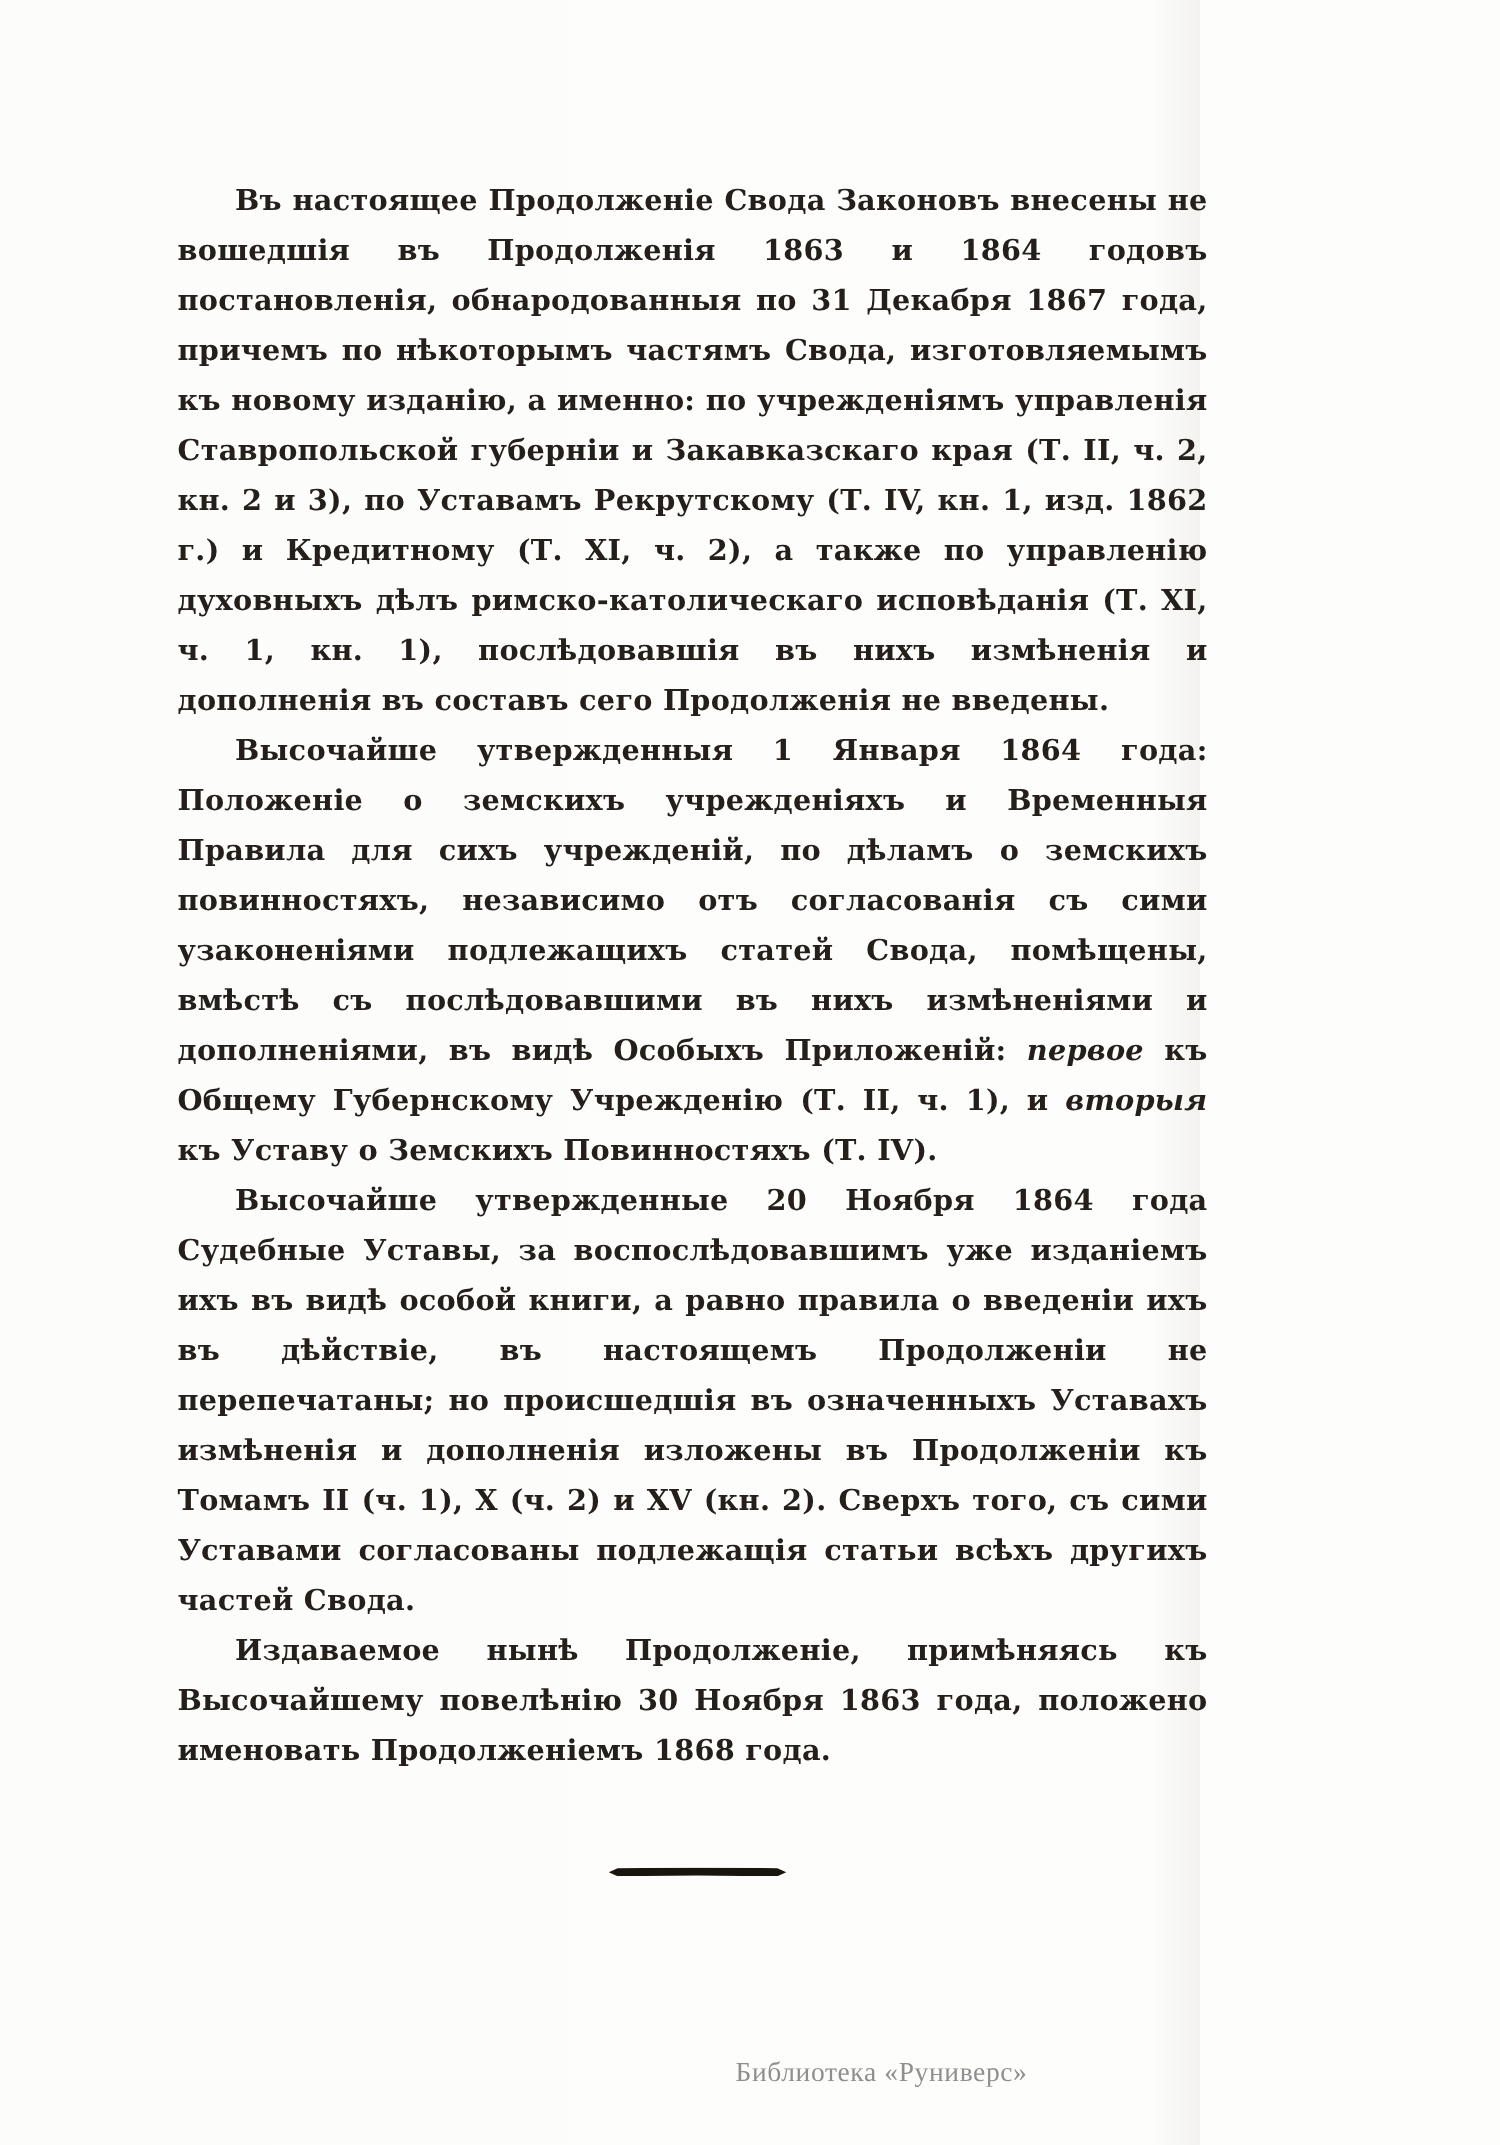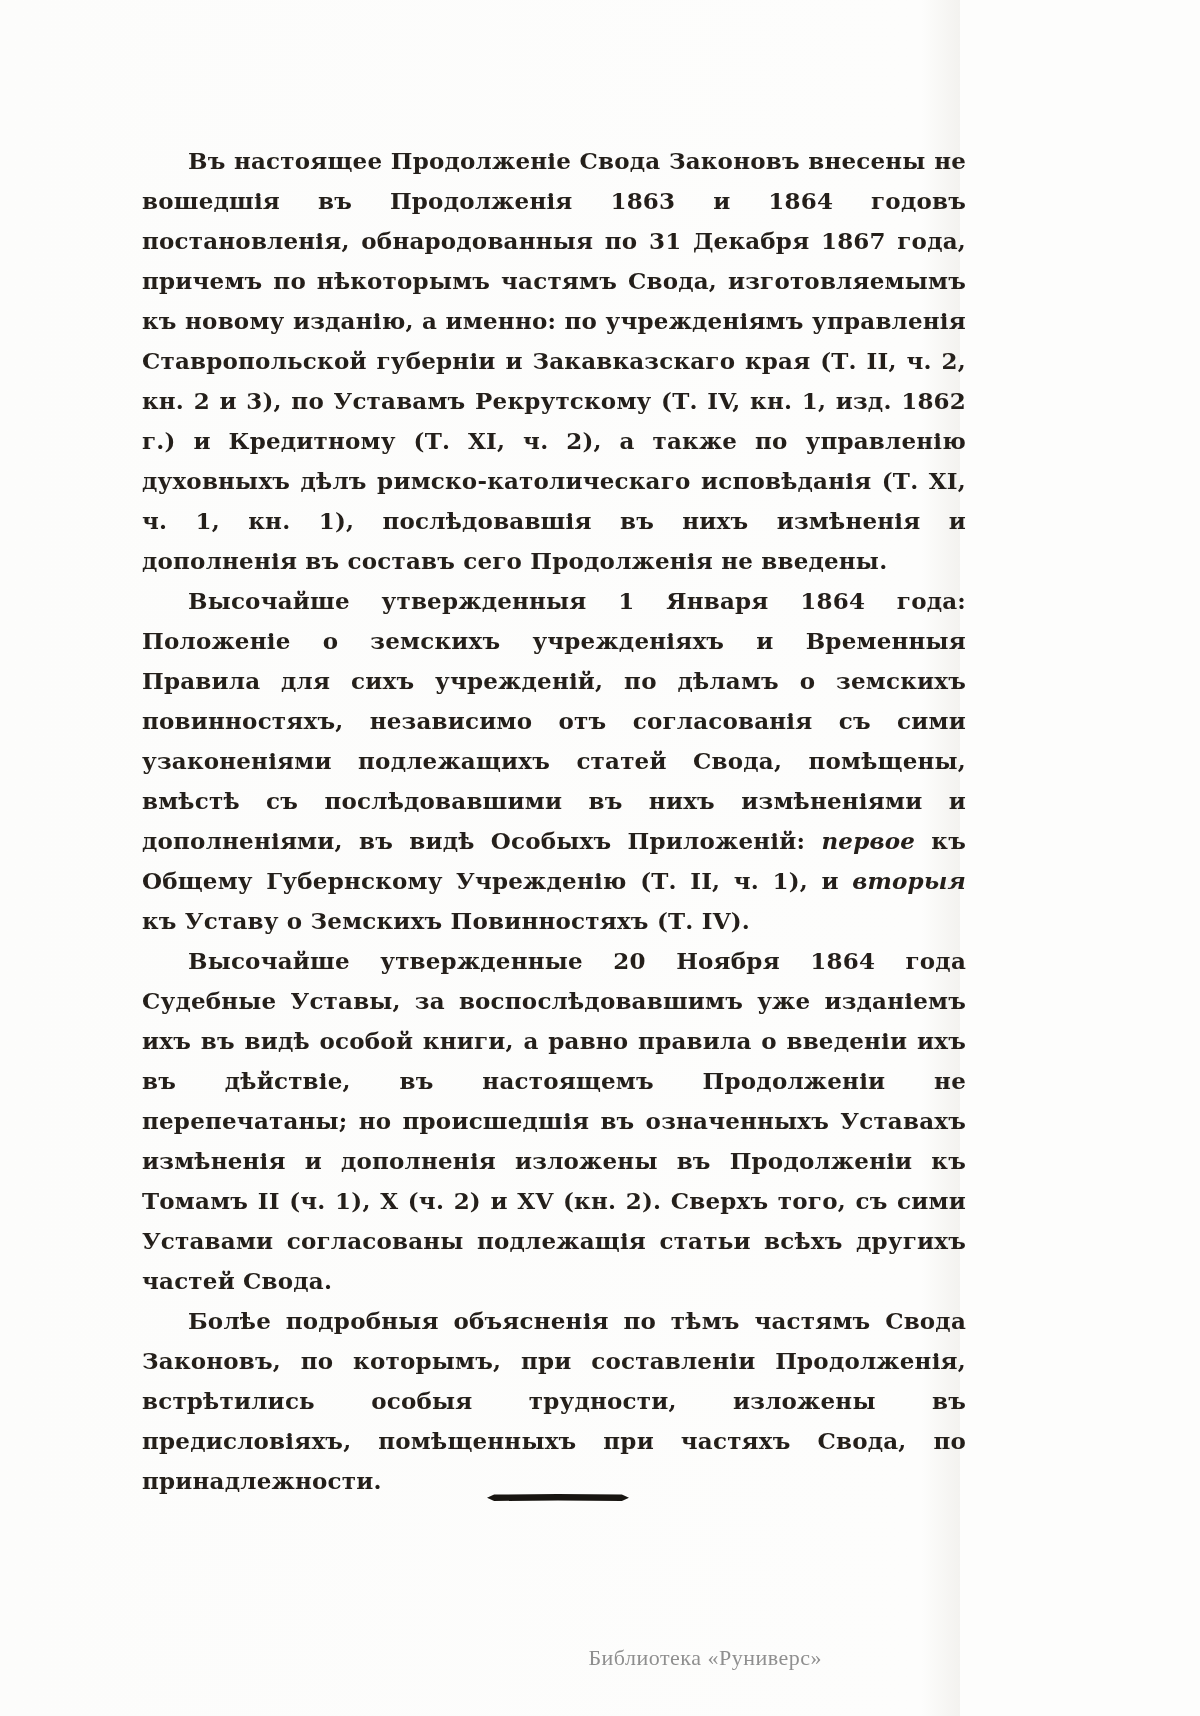--- a/index.html
+++ b/index.html
@@ -65,22 +65,22 @@
 <div class="page">
 
   <div class="text-block">
 
     <p><span>Въ настоящее Продолженіе Свода Законовъ внесены не вошедшія въ Продолженія 1863 и 1864 годовъ постановленія, обнародованныя по 31 Декабря 1867 года, причемъ по нѣкоторымъ частямъ Свода, изготовляемымъ къ новому изданію, а именно: по учрежденіямъ управленія Ставропольской губерніи и Закавказскаго края (Т. II, ч. 2, кн. 2 и 3), по Уставамъ Рекрутскому (Т. IV, кн. 1, изд. 1862 г.) и Кредитному (Т. XI, ч. 2), а также по управленію духовныхъ дѣлъ римско-католическаго исповѣданія (Т. XI, ч. 1, кн. 1), послѣдовавшія въ нихъ измѣненія и дополненія въ составъ сего Продолженія не введены.</span></p>
 
     <p><span>Высочайше утвержденныя 1 Января 1864 года: Положеніе о земскихъ учрежденіяхъ и Временныя Правила для сихъ учрежденій, по дѣламъ о земскихъ повинностяхъ, независимо отъ согласованія съ сими узаконеніями подлежащихъ статей Свода, помѣщены, вмѣстѣ съ послѣдовавшими въ нихъ измѣненіями и дополненіями, въ видѣ Особыхъ Приложеній: </span><em>первое</em><span> къ Общему Губернскому Учрежденію (Т. II, ч. 1), и </span><em>вторыя</em><span> къ Уставу о Земскихъ Повинностяхъ (Т. IV).</span></p>
 
     <p><span>Высочайше утвержденные 20 Ноября 1864 года Судебные Уставы, за воспослѣдовавшимъ уже изданіемъ ихъ въ видѣ особой книги, а равно правила о введеніи ихъ въ дѣйствіе, въ настоящемъ Продолженіи не перепечатаны; но происшедшія въ означенныхъ Уставахъ измѣненія и дополненія изложены въ Продолженіи къ Томамъ II (ч. 1), X (ч. 2) и XV (кн. 2). Сверхъ того, съ сими Уставами согласованы подлежащія статьи всѣхъ другихъ частей Свода.</span></p>
 
+    <p><span>Издаваемое нынѣ Продолженіе, примѣняясь къ Высочайшему повелѣнію 30 Ноября 1863 года, положено именовать Продолженіемъ 1868 года.</span></p>
 
-    <p><span>Болѣе подробныя объясненія по тѣмъ частямъ Свода Законовъ, по которымъ, при составленіи Продолженія, встрѣтились особыя трудности, изложены въ предисловіяхъ, помѣщенныхъ при частяхъ Свода, по принадлежности.</span></p>
 
   </div>
 
   <div class="divider"></div>
 
   <div class="watermark">Библиотека «Руниверс»</div>
 
 </div>
 
 </body></html>

